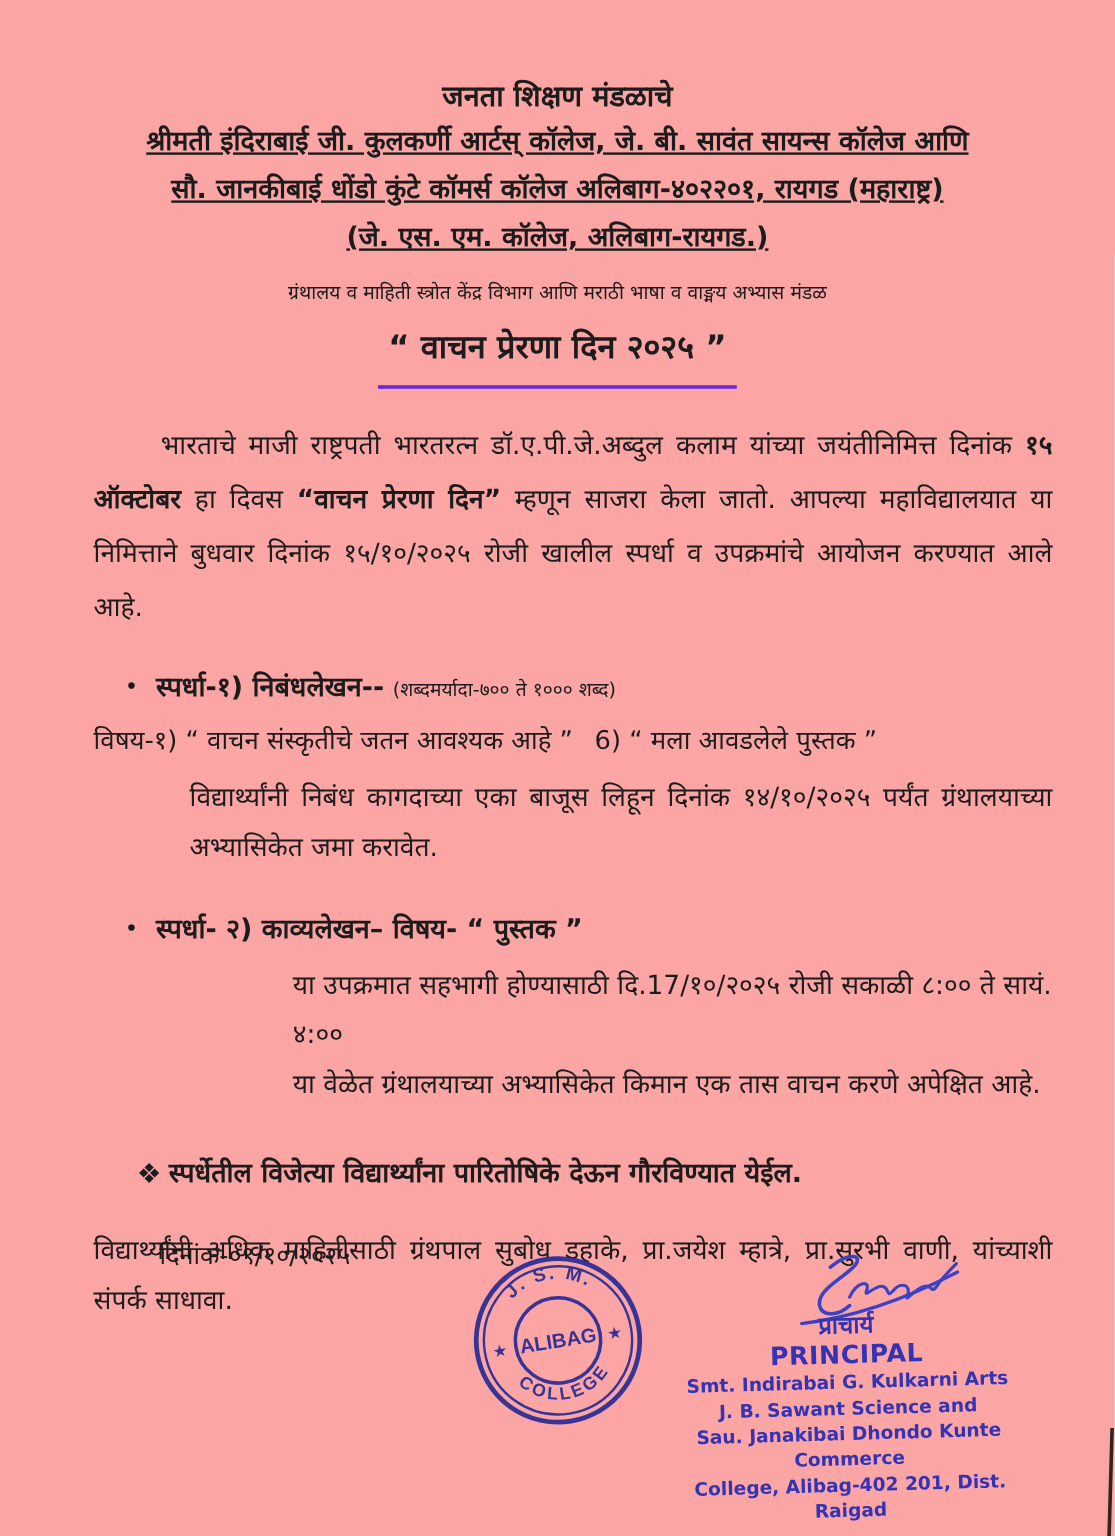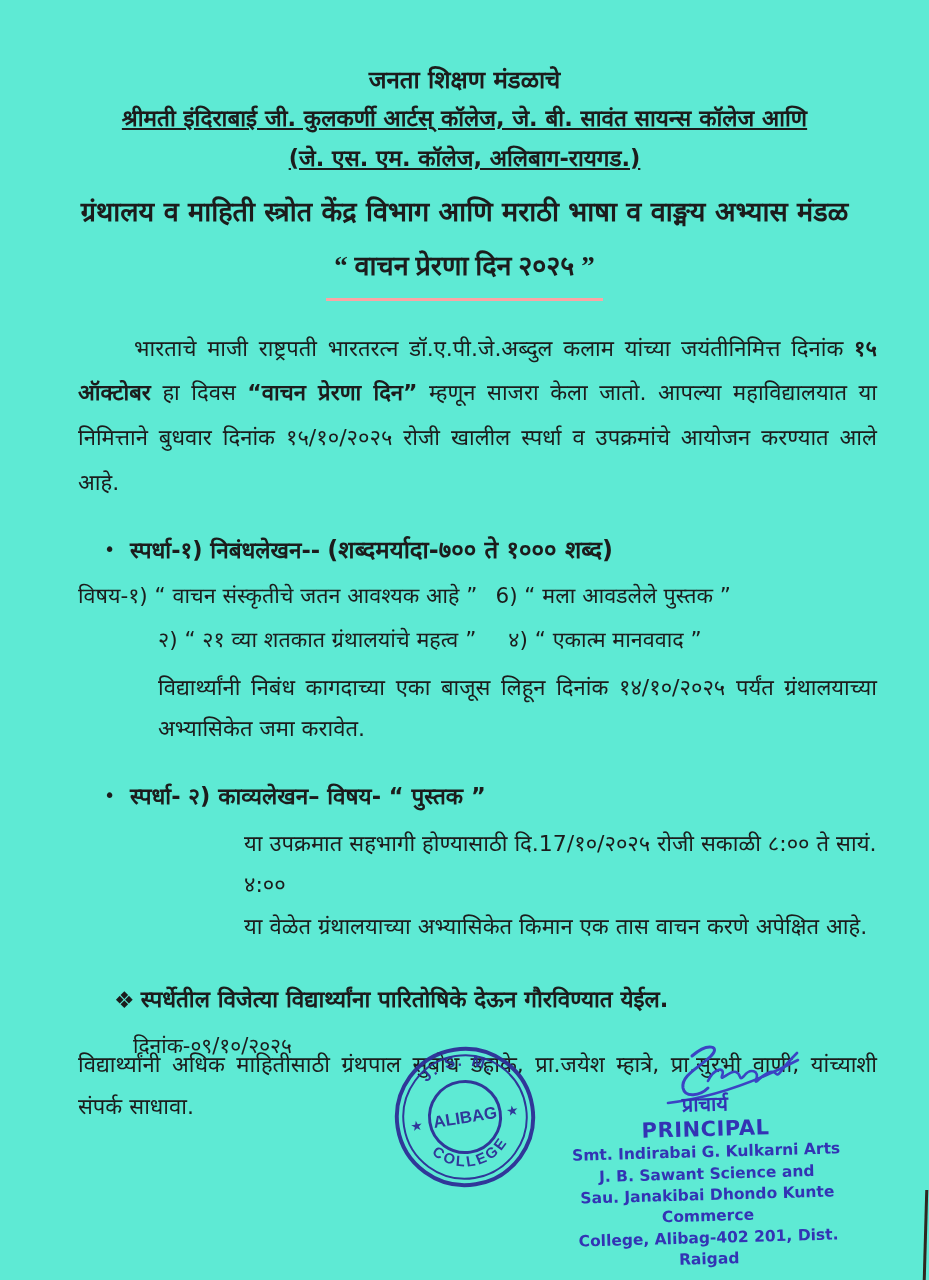--- a/index.html
+++ b/index.html
@@ -10,44 +10,44 @@
   }
   *{box-sizing:border-box;}
   html,body{margin:0;padding:0;}
   body{
     width:929px;height:1280px;
     background:#ffffff;
     font-family:"DejaVu Sans","Liberation Sans",sans-serif;
     color:var(--text-ink);
   }
   .page{
-    position:relative;width:929px;height:1280px;background:#5eead4;overflow:hidden;
+    position:relative;width:929px;height:1280px;background:#fca5a5;overflow:hidden;
   }
   
   .doc-header{padding-top:62px;text-align:center;}
   .h-org{font-size:24px;font-weight:700;line-height:1.5;}
   .h-line{font-size:22.5px;font-weight:700;line-height:1.78;text-decoration:underline;}
-  .h-dept{font-size:27px;font-weight:700;margin-top:14px;line-height:1.5;}
+  .h-dept{font-size:16px;font-weight:400;margin-top:14px;line-height:1.5;}
   .h-title{margin-top:13px;font-size:27px;font-weight:700;}
   .h-title .underlined{
-    display:inline-block;border-bottom:3px solid #fca5a5;padding:0 8px 15px 8px;font-family:Liberation Serif, serif;
+    display:inline-block;border-bottom:3px solid #6d28d9;padding:0 8px 15px 8px;
   }
   
   .doc-body{padding:0 52px 0 78px;}
   .intro{
     margin:26px 0 0 0;font-size:22px;line-height:2.04;
     text-align:justify;text-indent:56px;
   }
   .b{font-weight:700;}
   .bullet-row{margin-top:26px;font-size:22.5px;}
   .bullet-row .dot{
     display:inline-block;width:26px;margin-left:26px;font-size:19px;vertical-align:2px;
   }
   .bullet-row .head{font-weight:700;}
-  .bullet-row .note{font-size:24px;font-weight:700;}
+  .bullet-row .note{font-size:16px;font-weight:400;}
   .topics{font-size:21.5px;line-height:1.7;}
   .topics-row1{margin-top:13px;}
   .topics-row1 .tlabel{}
   .topics-row1 .t3{margin-left:18px;}
   .topics-row2{margin-top:7px;margin-left:80px;}
   .topics-row2 .t4{margin-left:32px;}
   .instruction{
     margin:10px 0 0 80px;font-size:22px;line-height:1.86;text-align:justify;
   }
   .comp2{margin-top:30px;}
@@ -85,42 +85,40 @@
   }
 </style>
 </head>
 <body>
 
 <div class="page">
 
   <header class="doc-header">
     <div class="h-org">जनता शिक्षण मंडळाचे</div>
     <div class="h-line">श्रीमती इंदिराबाई जी. कुलकर्णी आर्टस् कॉलेज, जे. बी. सावंत सायन्स कॉलेज आणि</div>
+    <div class="h-line">सौ. जानकीबाई धोंडो कुंटे कॉमर्स कॉलेज अलिबाग-४०२२०१, रायगड (महाराष्ट्र)</div>
     <div class="h-line">(जे. एस. एम. कॉलेज, अलिबाग-रायगड.)</div>
     <div class="h-dept">ग्रंथालय व माहिती स्त्रोत केंद्र विभाग आणि मराठी भाषा व वाङ्मय अभ्यास मंडळ</div>
     <div class="h-title">
       <span class="underlined">“ वाचन प्रेरणा दिन २०२५ ”</span>
     </div>
   </header>
 
   <main class="doc-body">
 
     <p class="intro"><span>भारताचे माजी राष्ट्रपती भारतरत्न डॉ.ए.पी.जे.अब्दुल कलाम यांच्या जयंतीनिमित्त दिनांक </span><span class="b">१५ ऑक्टोबर</span><span> हा दिवस </span><span class="b">“वाचन प्रेरणा दिन”</span><span> म्हणून साजरा केला जातो. आपल्या महाविद्यालयात या निमित्ताने बुधवार दिनांक १५/१०/२०२५ रोजी खालील स्पर्धा व उपक्रमांचे आयोजन करण्यात आले आहे.</span></p>
 
     <section>
       <div class="bullet-row">
         <span class="dot">•</span><span class="head">स्पर्धा-१) निबंधलेखन--</span>
         <span class="note">(शब्दमर्यादा-७०० ते १००० शब्द)</span>
       </div>
       <div class="topics">
         <div class="topics-row1">
           <span class="tlabel">विषय-</span><span>१) “ वाचन संस्कृतीचे जतन आवश्यक आहे ”</span><span class="t3">6) “ मला आवडलेले पुस्तक ”</span>
-        </div>
-        <div class="topics-row2">
-          <span>२) “ २१ व्या शतकात ग्रंथालयांचे महत्व ”</span><span class="t4">४) “ एकात्म मानववाद ”</span>
         </div>
       </div>
       <p class="instruction">विद्यार्थ्यांनी निबंध कागदाच्या एका बाजूस लिहून दिनांक १४/१०/२०२५ पर्यंत ग्रंथालयाच्या अभ्यासिकेत जमा करावेत.</p>
     </section>
 
     <section class="comp2">
       <div class="bullet-row" style="margin-top:0;">
         <span class="dot">•</span><span class="head">स्पर्धा- २) काव्यलेखन– विषय- “ पुस्तक ”</span>
       </div>
     </section>

